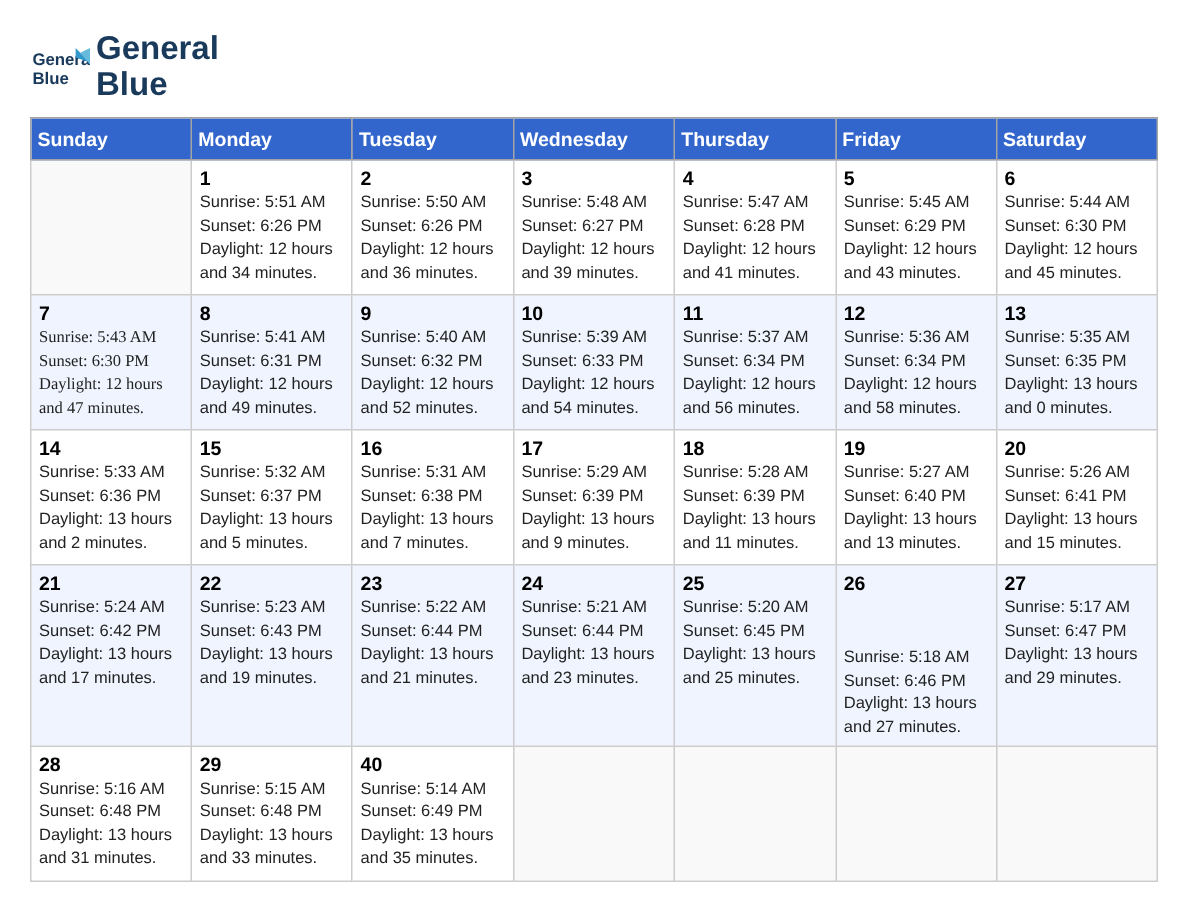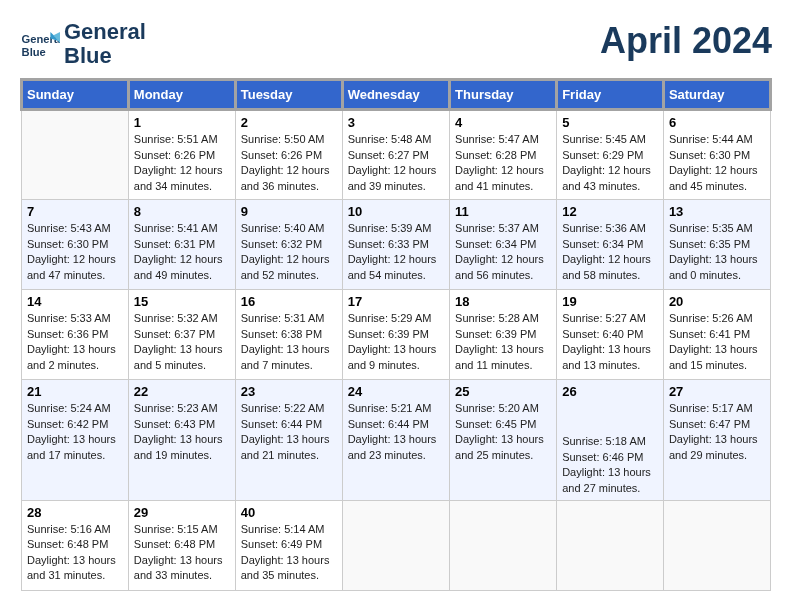--- a/index.html
+++ b/index.html
@@ -48,21 +48,21 @@
       border-collapse: collapse;
       font-size: 11px;
     }
     thead tr th {
       background-color: #3366cc;
       color: #fff;
       padding: 6px 4px;
       text-align: left;
       font-size: 13px;
       font-weight: bold;
-      border: 3px solid #a3a3a3;
+      border: 1px solid #a3a3a3;
     }
     tbody tr td {
       border: 1px solid #ccc;
       padding: 4px 5px;
       vertical-align: top;
       width: 108px;
       min-height: 80px;
       height: 90px;
     }
     tbody tr:nth-child(odd) td {
@@ -96,21 +96,20 @@
       <text x="2" y="40" font-size="14" font-weight="bold" fill="#1a3a5c">Blue</text>
       <polygon points="38,10 50,22 38,18" fill="#3399cc"></polygon>
       <polygon points="42,14 50,10 50,24" fill="#66bbdd"></polygon>
     </svg>
     <div>
       <div class="logo-text">General</div>
       <div class="logo-text">Blue</div>
     </div>
   </div>
   <div class="title-block">
-    <div class="month-title">April 2024</div>
   </div>
 </div>
 
 <table>
   <thead>
     <tr id="header-row">
     <th>Sunday</th>
         <th>Monday</th>
         <th>Tuesday</th>
         <th>Wednesday</th>
@@ -161,21 +160,21 @@
           <span class="day-num">6</span>
           <div class="day-info" style="white-space: pre-line;">Sunrise: 5:44 AM
 Sunset: 6:30 PM
 Daylight: 12 hours
 and 45 minutes.</div>
         </td>
       </tr>
       <tr>
         <td>
           <span class="day-num">7</span>
-          <div class="day-info" style="white-space: pre-line;">Sunrise: 5:43 AM
+          <div class="day-info" style="white-space: pre-line; font-family: Liberation Serif, serif;">Sunrise: 5:43 AM
 Sunset: 6:30 PM
 Daylight: 12 hours
 and 47 minutes.</div>
         </td>
         <td>
           <span class="day-num">8</span>
           <div class="day-info" style="white-space: pre-line;">Sunrise: 5:41 AM
 Sunset: 6:31 PM
 Daylight: 12 hours
 and 49 minutes.</div>

